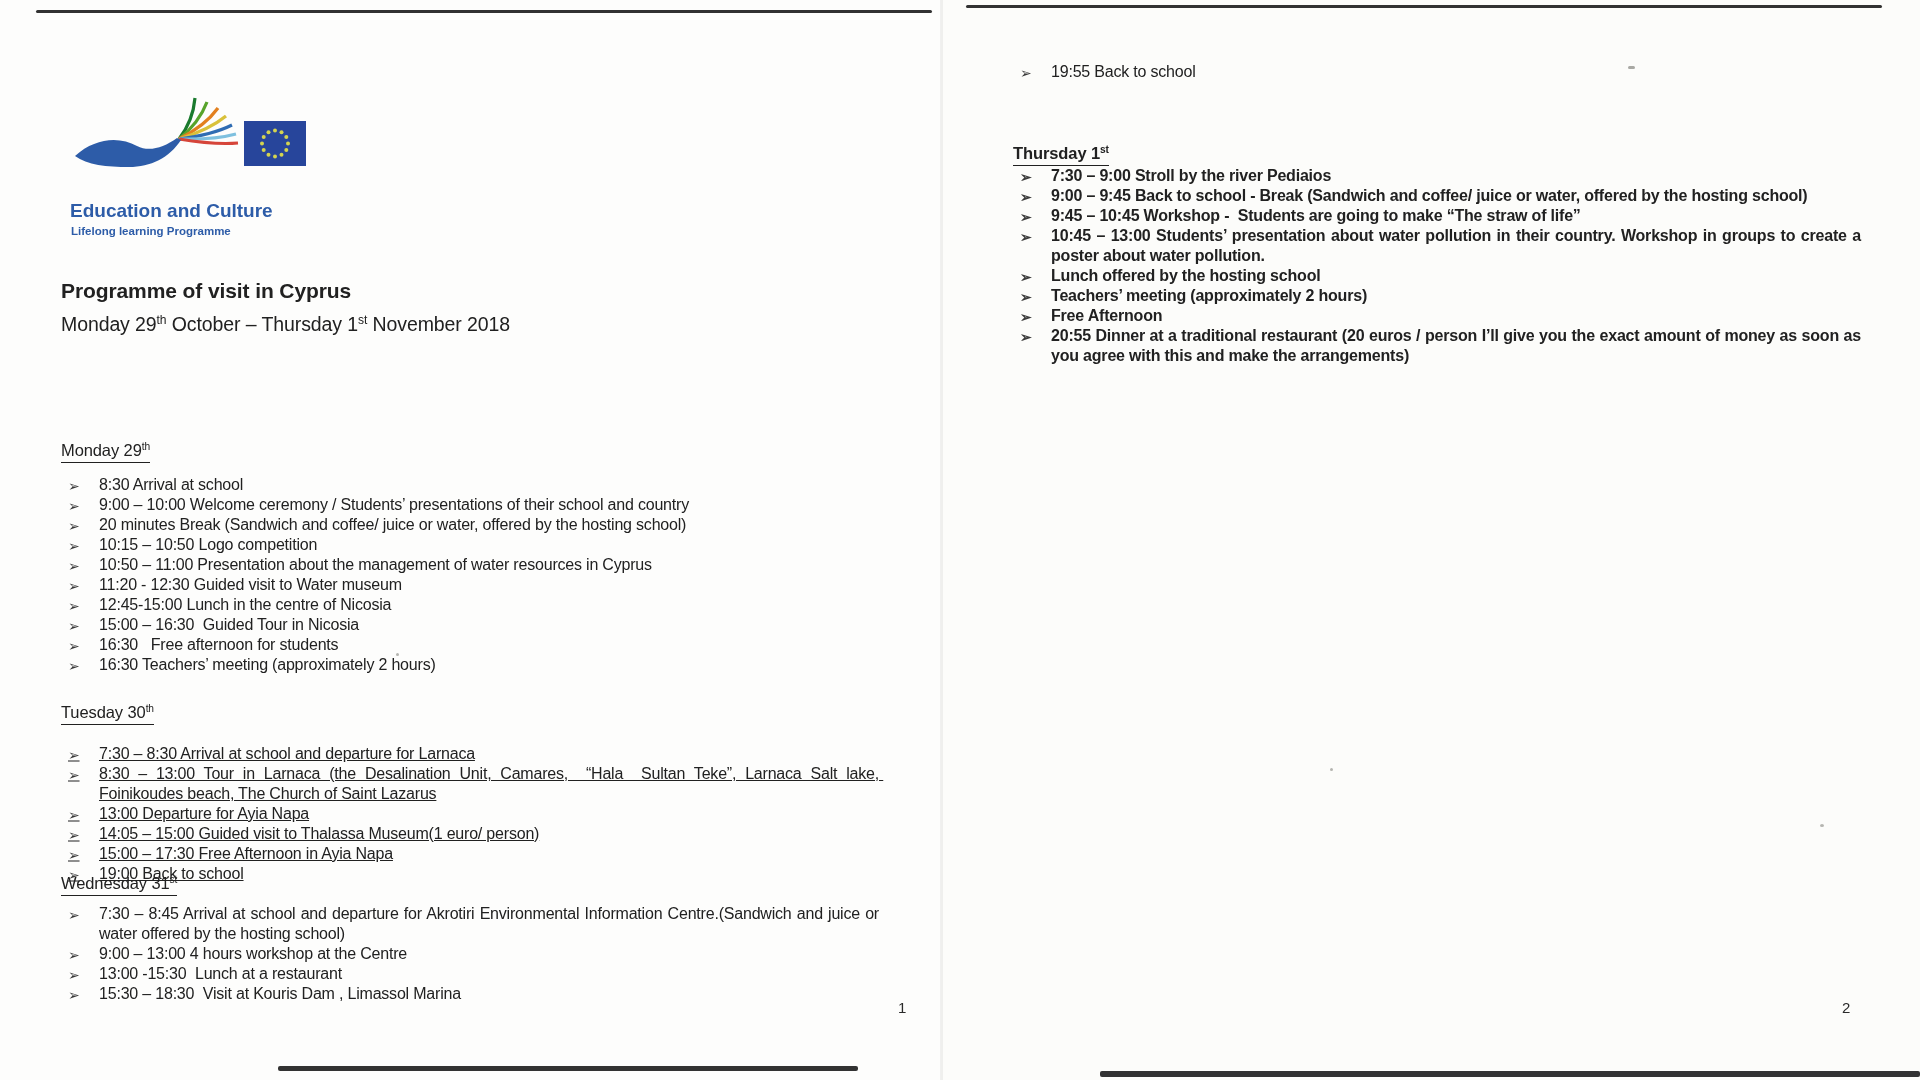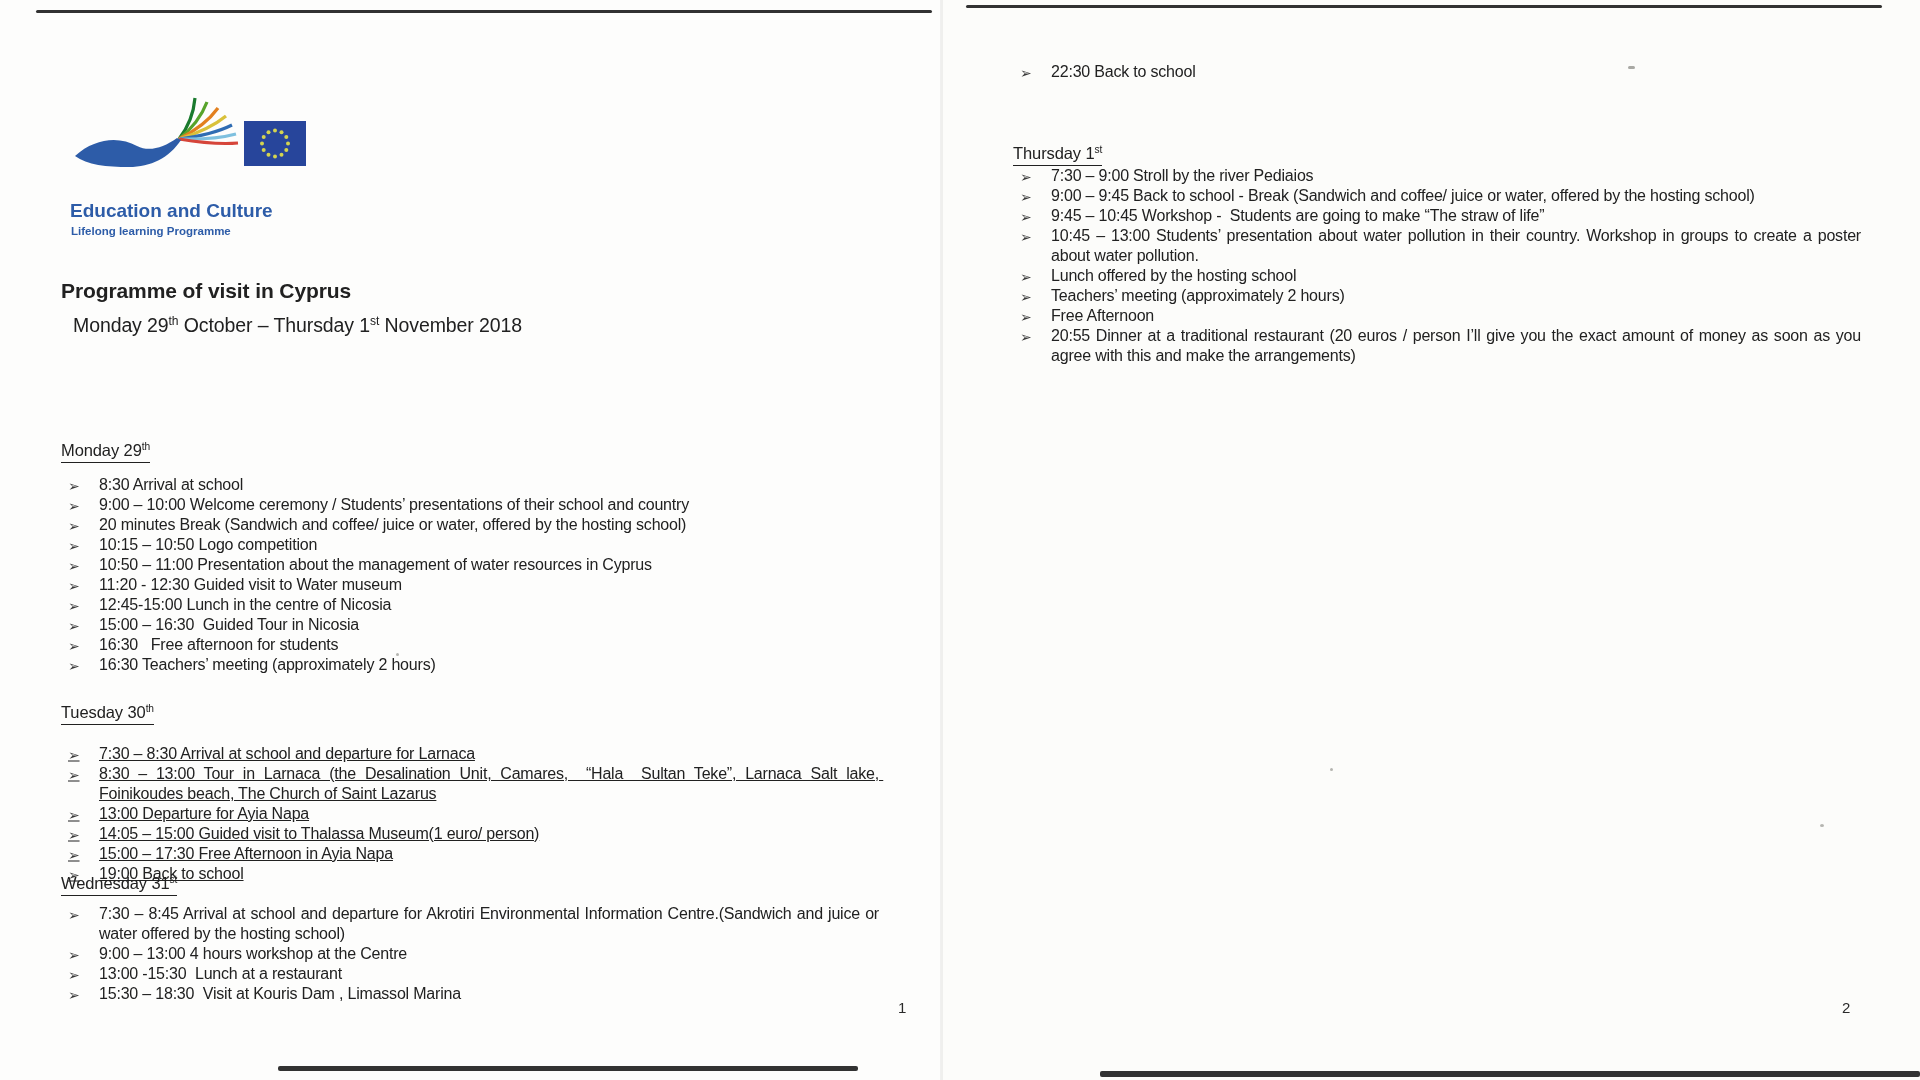--- a/index.html
+++ b/index.html
@@ -29,30 +29,30 @@
   #logo{position:absolute;left:67px;top:96px;width:320px;height:150px;}
   #logo svg{display:block;}
   #swoosh{position:absolute;left:0;top:0;}
   #eu-flag{position:absolute;left:177px;top:25px;}
   .logo-cap1{position:absolute;left:3px;top:104px;font-size:19px;font-weight:bold;color:#2d5ca8;letter-spacing:0px;white-space:nowrap;}
   .logo-cap2{position:absolute;left:4px;top:129px;font-size:11.5px;font-weight:bold;color:#2d5ca8;white-space:nowrap;}
 
   
   #title-block{position:absolute;left:61px;top:280px;width:818px;text-align:left;}
   .doc-title{font-size:21px;font-weight:bold;line-height:22px;margin:0 0 11px 0;letter-spacing:-0.1px;}
-  .doc-date{font-size:19.5px;font-weight:normal;line-height:22px;margin:12px;letter-spacing:-0.1px;}
+  .doc-date{font-size:19.5px;font-weight:normal;line-height:22px;margin:0;letter-spacing:-0.1px;}
   sup{font-size:62%;line-height:0;vertical-align:super;}
 
   
   .section{position:absolute;}
   #section-monday{left:61px;top:440px;width:818px;}
   #section-tuesday{left:61px;top:702px;width:818px;text-decoration:underline;}
   #section-wednesday{left:61px;top:873px;width:818px;}
   #right-leading{position:absolute;left:1013px;top:62px;width:848px;}
-  #section-thursday{position:absolute;left:1013px;top:143px;width:848px;}
+  #section-thursday{position:absolute;left:1013px;top:143px;width:848px;font-weight:bold;}
   .day-heading{font-size:16.5px;line-height:21px;letter-spacing:-0.1px;}
   .day-heading .u{display:inline-block;border-bottom:1.6px solid #212121;padding-bottom:1px;}
   #section-monday .day-heading{margin-bottom:12px;}
   #section-tuesday .day-heading{margin-bottom:19px;}
   #section-wednesday .day-heading{margin-bottom:8px;}
   #section-thursday .day-heading{margin-bottom:0px;}
   ul.agenda{list-style:none;margin:0;padding:0;}
   ul.agenda li{display:flex;align-items:flex-start;font-size:16px;line-height:20px;letter-spacing:-0.2px;}
   ul.agenda .bullet{flex:none;width:31px;padding-left:7px;font-size:14px;color:#3a3a3a;transform:translateY(0.5px);}
   ul.agenda .txt{flex:1;text-align:justify;white-space:pre-wrap;}
@@ -232,21 +232,21 @@
         <span class="txt">15:30 – 18:30  Visit at Kouris Dam , Limassol Marina</span>
       </li>
     </ul>
 </div>
 
 <div id="right-leading">
   <ul class="agenda">
 
       <li>
         <span class="bullet">➢</span>
-        <span class="txt">22:30 Back to school</span>
+        <span class="txt">19:55 Back to school</span>
       </li>
     </ul>
 </div>
 
 <div id="section-thursday">
   <div class="day-heading"><span class="u"><span>Thursday 1</span><sup>st</sup></span></div>
   <ul class="agenda">
 
       <li>
         <span class="bullet">➢</span>

